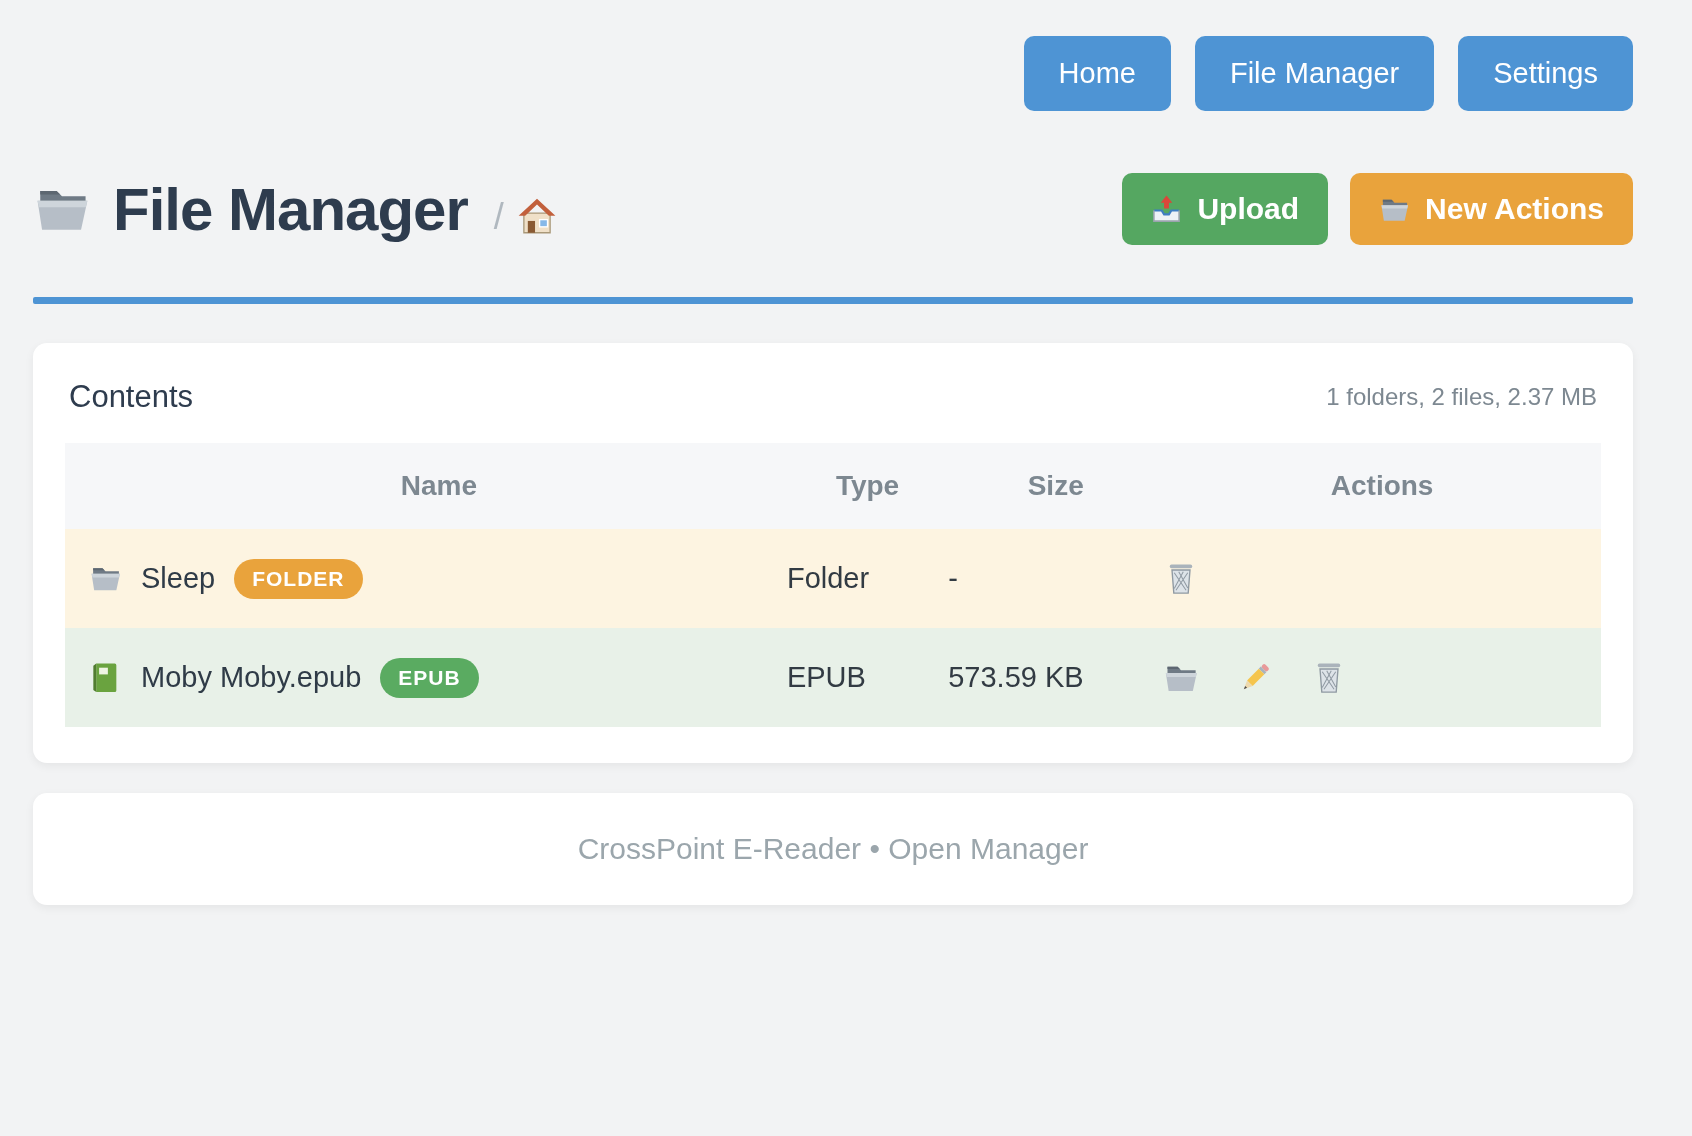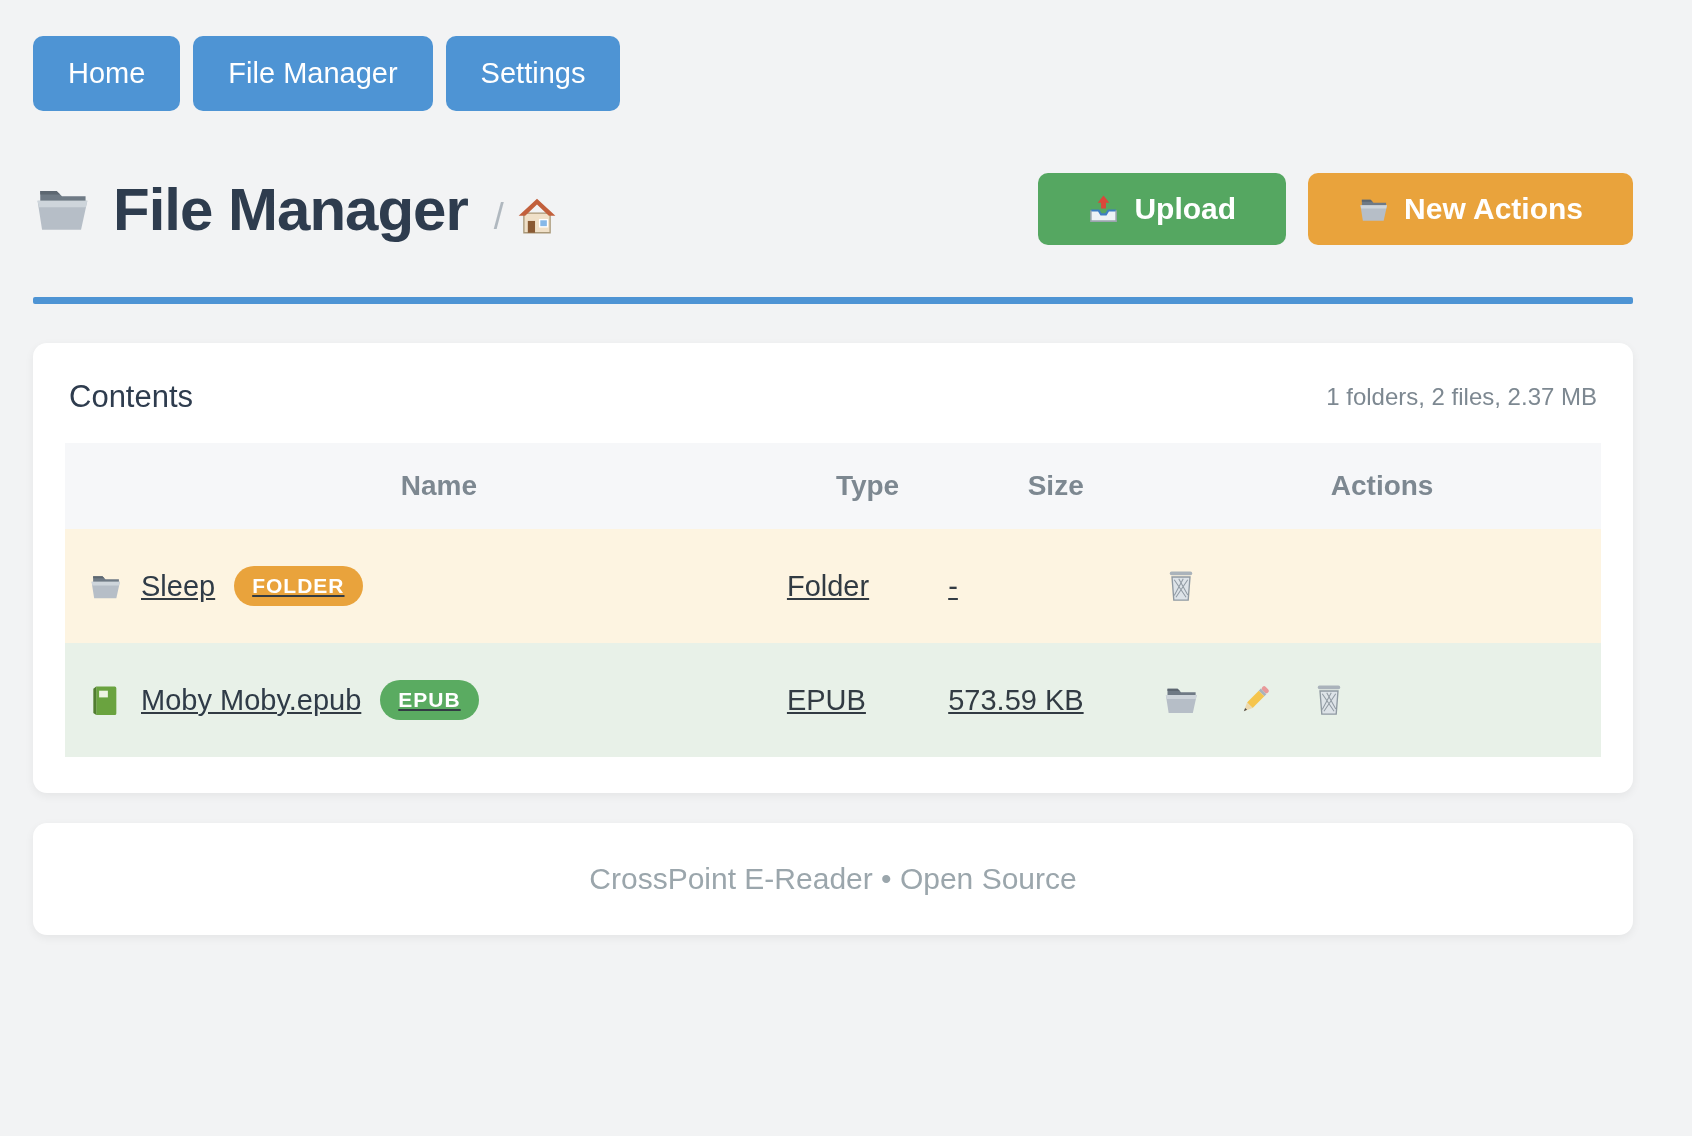--- a/index.html
+++ b/index.html
@@ -12,56 +12,56 @@
   }
   *{box-sizing:border-box; margin:0; padding:0;}
   html,body{width:1692px; height:1136px; overflow:hidden;}
   body{
     background:var(--page_bg);
     font-family:"Liberation Sans", sans-serif;
   }
   .page{padding:36px 59px 0 33px;}
 
   
-  .nav{display:flex; gap:13px;}
+  .nav{display:flex; gap:24px;justify-content:flex-end;}
   .nav-btn{
     background:var(--nav_blue); color:#fff; border:none; cursor:pointer;
     font-family:inherit; font-size:29px; padding:21px 35px; border-radius:10px;
   }
 
   
   .header-row{display:flex; justify-content:space-between; align-items:center; margin-top:62px;}
   .title-group{display:flex; align-items:center;}
   .page-title{font-size:60px; font-weight:bold; color:var(--title_color); letter-spacing:-1px; margin-left:22px;}
   .breadcrumb{display:flex; align-items:center; margin-left:26px; margin-top:16px;}
   .crumb-slash{font-size:36px; color:var(--breadcrumb_slash); margin-right:12px;}
   .header-buttons{display:flex; gap:22px;}
   .action-btn{
     display:flex; align-items:center; gap:15px; border:none; cursor:pointer;
     font-family:inherit; color:#fff; font-weight:bold; font-size:30px;
-    padding:19px 50px; border-radius:10px;
+    padding:19px 29px; border-radius:10px;
   }
   .btn-upload{background:var(--upload_green);}
   .btn-new-folder{background:var(--folder_orange);}
 
   .title-divider{height:7px; background:var(--nav_blue); margin-top:52px; border-radius:2px;}
 
   
   .card{background:var(--card_bg); border-radius:14px; box-shadow:0 3px 10px rgba(0,0,0,0.06);}
   .contents-card{margin-top:39px; padding:34px 32px 36px;}
   .contents-header{display:flex; justify-content:space-between; align-items:center; padding:2px 4px 28px;}
   .contents-title{font-size:31px; font-weight:normal; color:var(--title_color);}
   .contents-summary{font-size:24px; color:var(--muted_text);}
 
   
   table{width:100%; border-collapse:collapse;}
   thead tr{background:var(--table_head_bg);}
   th{text-align:center; font-size:28px; font-weight:bold; color:var(--muted_text); padding:27px 0;}
   th.col-name{padding-left:26px;}
-  td{font-size:29px; color:var(--row_text); height:114px; vertical-align:middle;text-decoration:underline;}
+  td{font-size:29px; color:var(--row_text); height:99px; vertical-align:middle;}
   tr.folder-row{background:var(--folder_row_bg);}
   tr.file-row{background:var(--file_row_bg);}
   tr.file-row + tr.file-row td{border-top:1px solid var(--row_separator);}
   .name-cell{display:flex; align-items:center; gap:19px; padding-left:24px;}
   .file-name{color:#2f3b47;}
   .badge{
     display:inline-block; color:#fff; font-weight:bold; font-size:21px;
     letter-spacing:1px; padding:8px 18px; border-radius:999px;
   }
   .badge-folder{background:var(--folder_badge_bg);}
@@ -233,16 +233,16 @@
                 </svg>
             </div>
           </td>
         </tr>
 
       </tbody>
     </table>
   </div>
 
   <div class="card footer-card">
-    <span class="footer-text">CrossPoint E-Reader • Open Source</span>
+    <span class="footer-text">CrossPoint E-Reader • Open Manager</span>
   </div>
 
 </div>
 
 </body></html>

